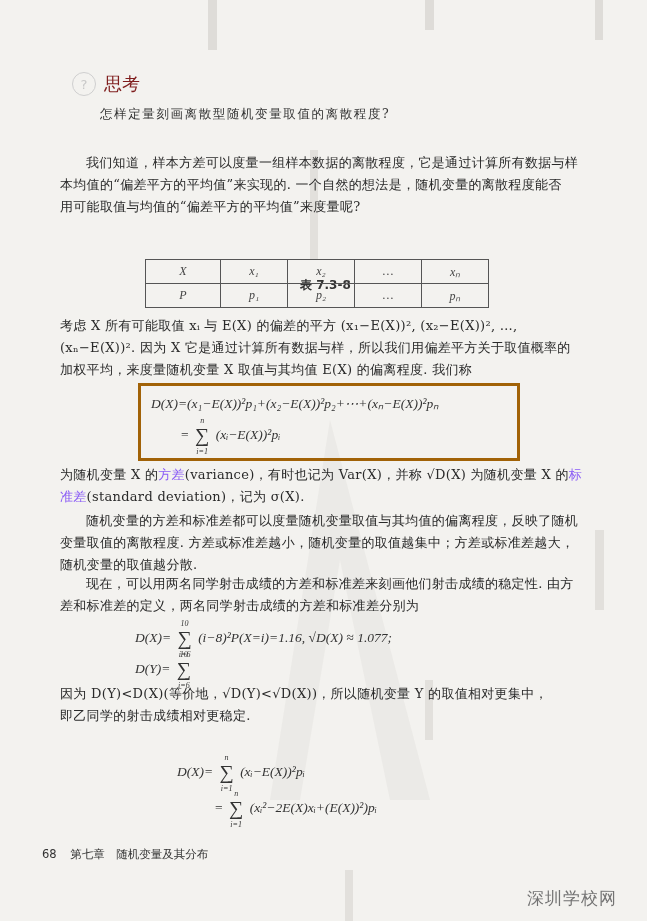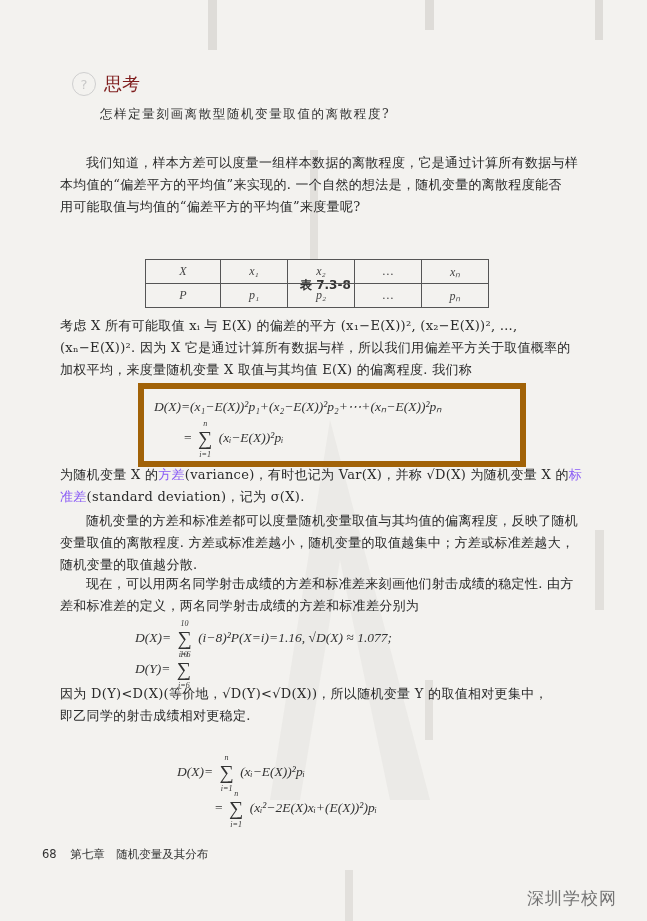--- a/index.html
+++ b/index.html
@@ -27,21 +27,21 @@
   .light { color:#8b5cf6; }
   .tbl-cap { position:absolute; left:300px; top:240px; font-size:12px; font-weight:bold; font-family:"DejaVu Sans", sans-serif; color:#333;margin-top:37px; }
   table.dist {
     position:absolute; left:145px; top:259px; border-collapse:collapse;
     font-family:"Liberation Serif", serif; font-style:italic; font-size:12px;
   }
   table.dist td { border:1px solid #555; width:64px; height:21px; text-align:center; color:#444; }
   table.dist td.hdr { width:64px; }
   .formula-box {
     position:absolute; left:138px; top:383px; width:376px; height:72px;
-    border:6px solid #a16207;
+    border:3px solid #a16207;
   }
   .fx { position:absolute; font-family:"Liberation Serif", serif; font-size:13.5px; white-space:nowrap; color:#333; }
   .sum { position:relative; display:inline-block; font-size:20px; vertical-align:middle; margin:0 3px; }
   .sum .sup, .sum .sub { position:absolute; left:50%; transform:translateX(-50%); font-size:8px; font-style:italic; }
   .sum .sup { top:-8px; }
   .sum .sub { bottom:-9px; }
   .footer { position:absolute; left:42px; top:847px; font-size:11.5px; font-family:"DejaVu Sans", sans-serif; color:#333; }
   .footer .pg { margin-right:10px; }
   .site-mark { position:absolute; left:527px; top:887px; font-size:17px; color:#737373; font-family:"DejaVu Serif", serif; letter-spacing:1px; }
 </style>

